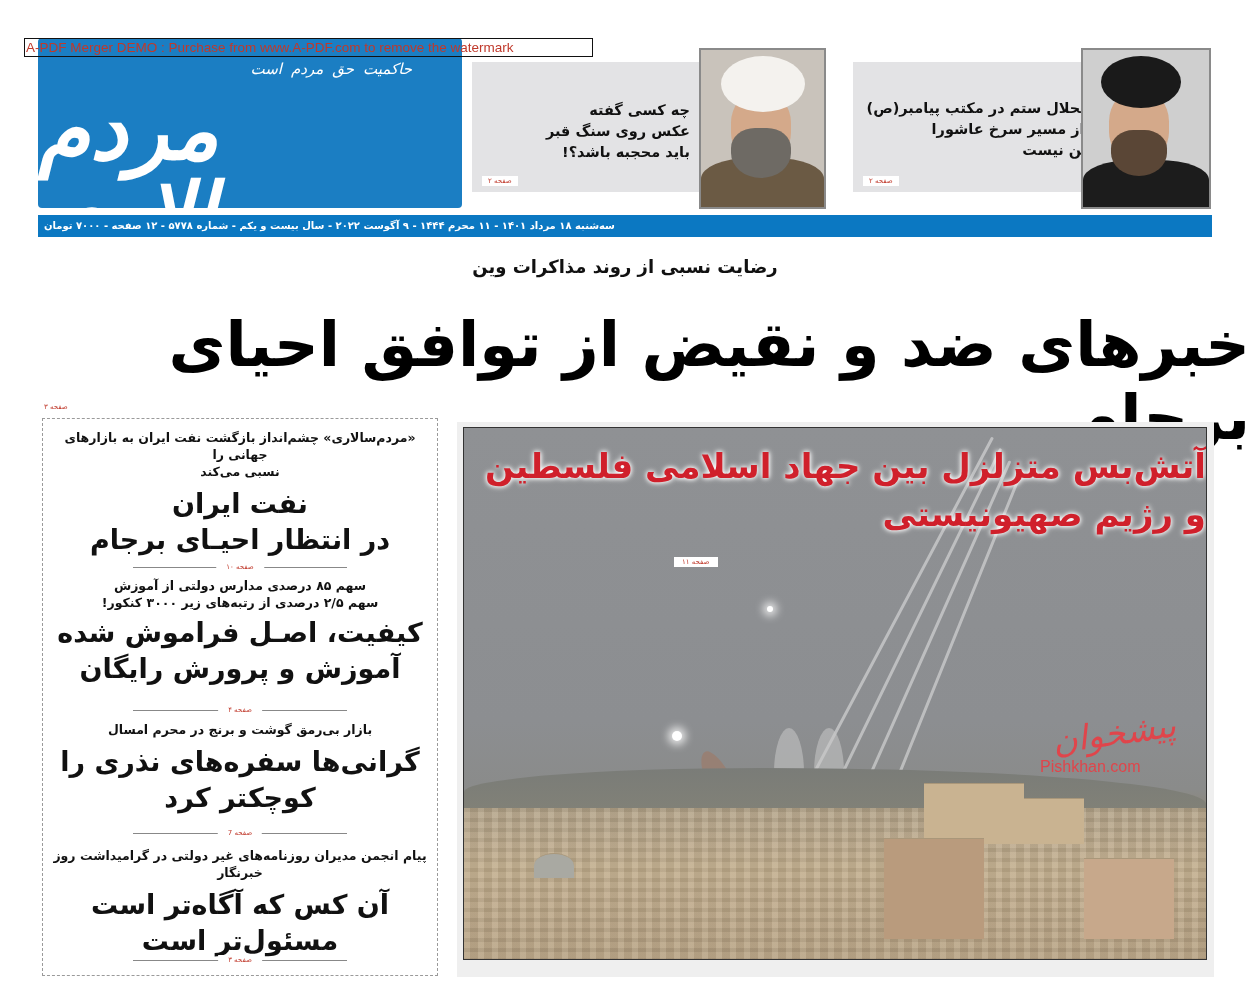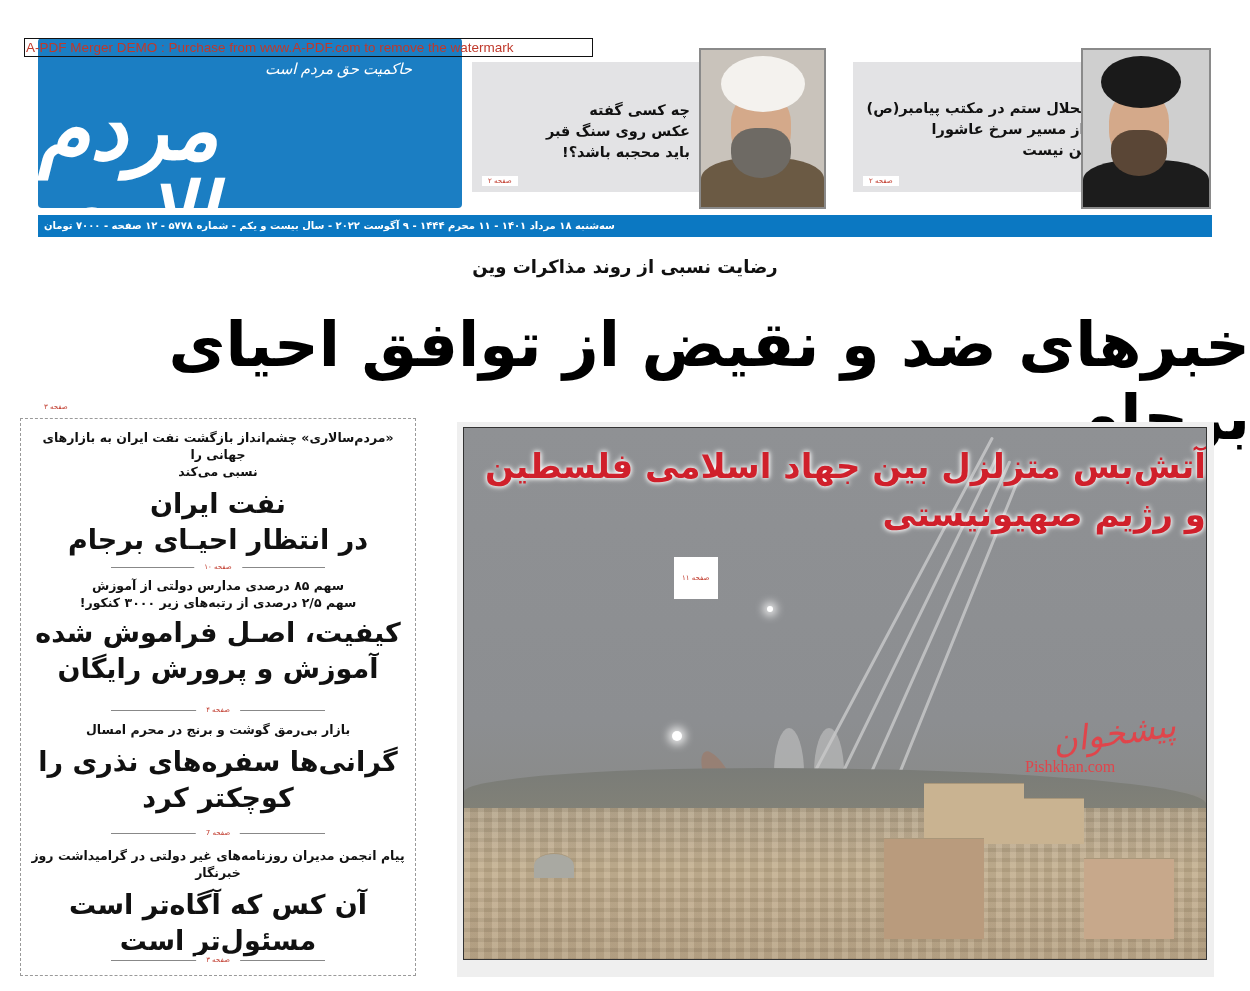--- a/index.html
+++ b/index.html
@@ -20,21 +20,21 @@
   
   .masthead {
     left:38px; top:38px; width:424px; height:170px; background:#1b7ec3; border-radius:4px;
     overflow:hidden;
   }
   .masthead .logo {
     position:absolute; right:18px; top:50px; color:#fff; font-family:"DejaVu Serif", serif;
     font-size:84px; font-weight:bold; line-height:1; letter-spacing:-2px; font-style:italic;
   }
   .masthead .motto {
-    position:absolute; right:50px; top:22px; color:#fff; font-family:Liberation Sans, sans-serif;
+    position:absolute; right:50px; top:22px; color:#fff; font-family:Liberation Mono, monospace;
     font-size:15px; font-style:italic;
   }
 
   
   .dateline {
     left:38px; top:215px; width:1174px; height:22px; background:#0b78c2;
     color:#fff; font-size:10px; font-weight:bold; line-height:22px;
   }
   .dateline span { position:absolute; left:6px; direction:rtl; }
 
@@ -50,21 +50,21 @@
   .portrait .beard { position:absolute; border-radius:40% 40% 50% 50%; }
   .portrait .robe { position:absolute; border-radius:40% 40% 0 0; }
 
   
   .kicker { left:0; width:1250px; top:256px; text-align:center; font-size:18px; font-weight:bold; color:#111; direction:rtl; }
   .headline { left:0; width:1250px; top:308px; text-align:right; font-size:62px; font-weight:bold; color:#000; direction:rtl; letter-spacing:-1px; font-family:"DejaVu Sans", sans-serif; }
 
   
   .pg-label { color:#c0392b; font-size:7px; }
   .stories {
-    left:20px; top:418px; width:394px; height:556px; border:1px dashed #9a9a9a;
+    left:42px; top:418px; width:394px; height:556px; border:1px dashed #9a9a9a;
   }
   .story { position:absolute; left:0; width:394px; text-align:center; direction:rtl; color:#111; }
   .story .sub { font-size:12.5px; font-weight:bold; line-height:17px; }
   .story .title { font-size:27px; font-weight:bold; line-height:36px; }
   .sep { position:absolute; left:90px; width:214px; height:10px; }
   .sep::before { content:""; position:absolute; left:0; right:0; top:5px; border-top:1px solid #888; }
   .sep span { position:absolute; left:50%; transform:translateX(-50%); top:0; background:#fff; padding:0 10px; color:#c0392b; font-size:7px; line-height:10px; }
 
   
   .photo-frame { left:457px; top:422px; width:757px; height:555px; background:#efefef; }
@@ -80,23 +80,23 @@
       linear-gradient(180deg,#b4a489,#c2ae8d 40%,#b7a283 100%);
   }
   .photo .bldg { position:absolute; background:#c9b391; border-top:1px solid #a9977a; }
   .photo .trail { position:absolute; width:3px; background:rgba(230,230,230,0.55); transform-origin:bottom center; border-radius:2px; }
   .photo .smoke { position:absolute; border-radius:50%; background:rgba(200,200,200,0.55); }
   .photo .rocket { position:absolute; width:10px; height:10px; border-radius:50%; background:#fff; box-shadow:0 0 8px 4px rgba(255,255,255,0.8); }
   .photo-title {
     position:absolute; left:0; width:742px; text-align:right; direction:rtl; color:#d0202b; font-weight:bold;
     font-size:34px; line-height:48px; text-shadow:0 0 4px #fff, 0 0 6px #fff;
   }
-  .photo-pg { position:absolute; left:210px; top:129px; background:#fff; color:#c0392b; font-size:7px; padding:17px 8px; }
+  .photo-pg { position:absolute; left:210px; top:129px; background:#fff; color:#c0392b; font-size:7px; padding:1px 8px; }
   .wm-fa { position:absolute; left:588px; top:285px; color:#e0454b; font-family:"DejaVu Serif", serif; font-size:34px; font-style:italic; transform:rotate(-8deg); }
-  .wm-en { position:absolute; left:561px; top:330px; color:#e0454b; font-family:Liberation Serif, serif; font-size:16px; }
+  .wm-en { position:absolute; left:576px; top:330px; color:#e0454b; font-family:Liberation Sans, sans-serif; font-size:16px; }
 </style>
 </head>
 <body>
 
 <div class="abs watermark">A-PDF Merger DEMO : Purchase from www.A-PDF.com to remove the watermark</div>
 
 <div class="abs masthead">
   <div class="motto">حاکمیت حق مردم است</div>
   <div class="logo">مردم سالاری</div>
 </div>

